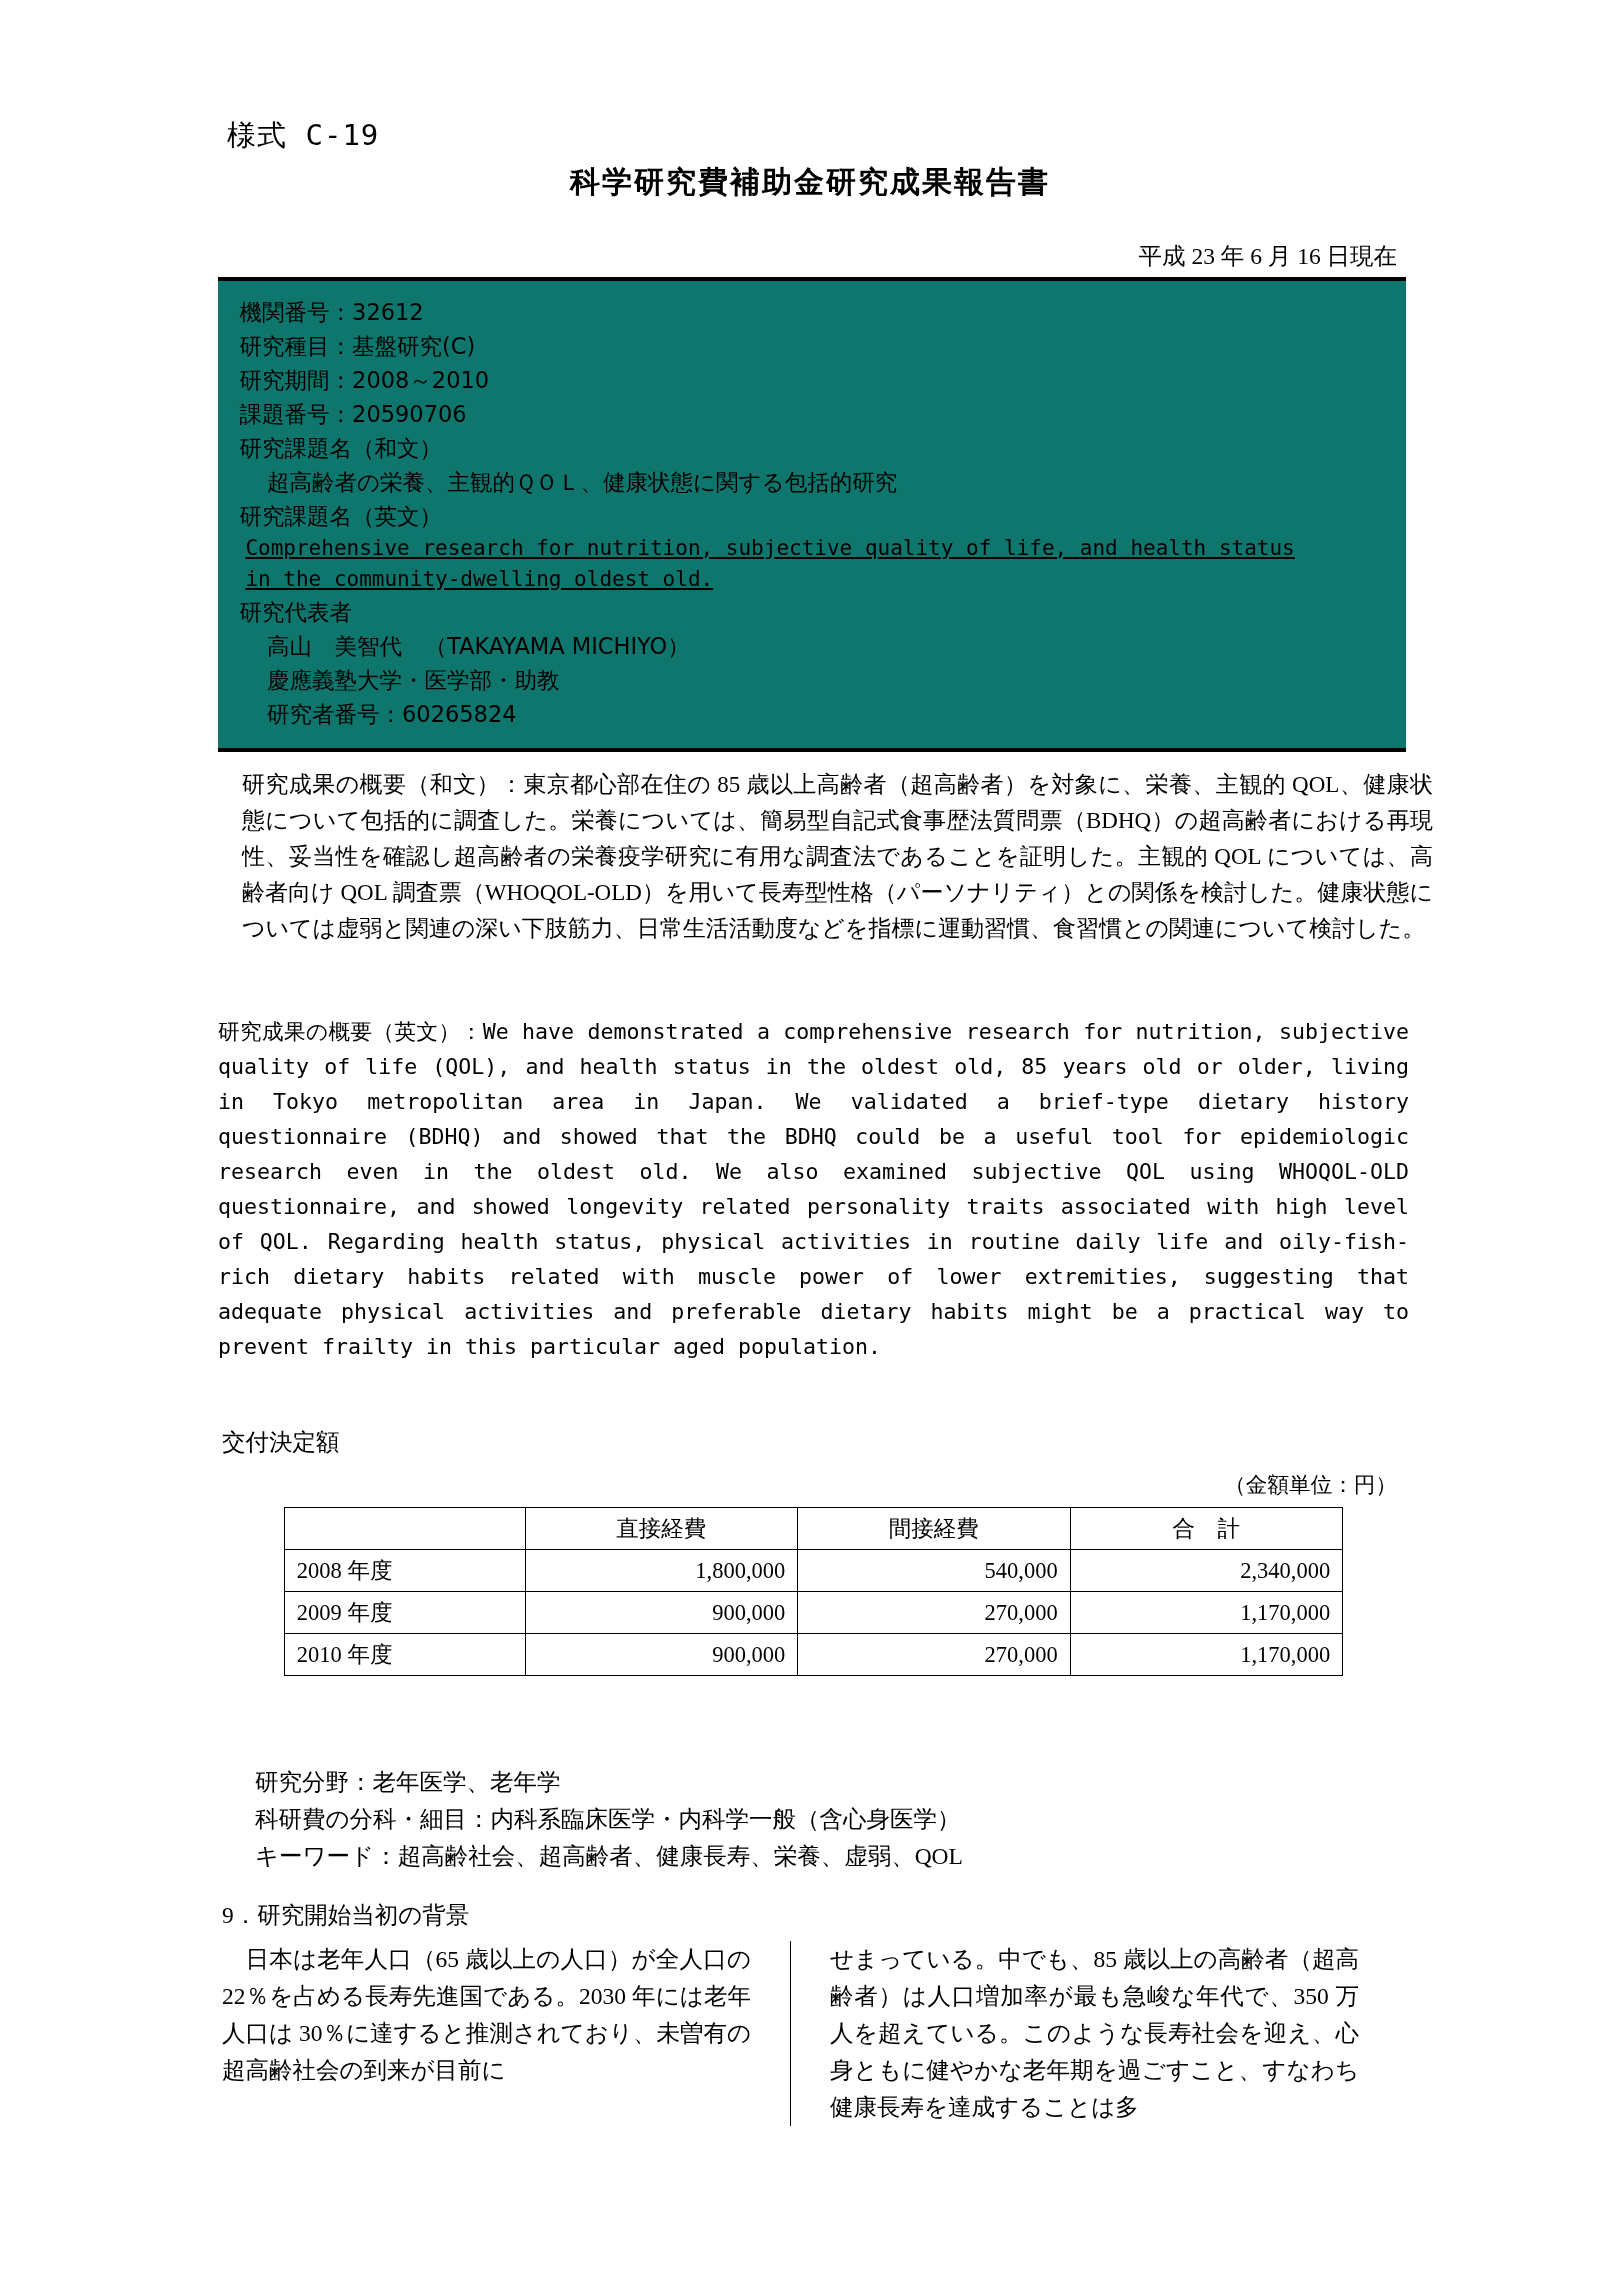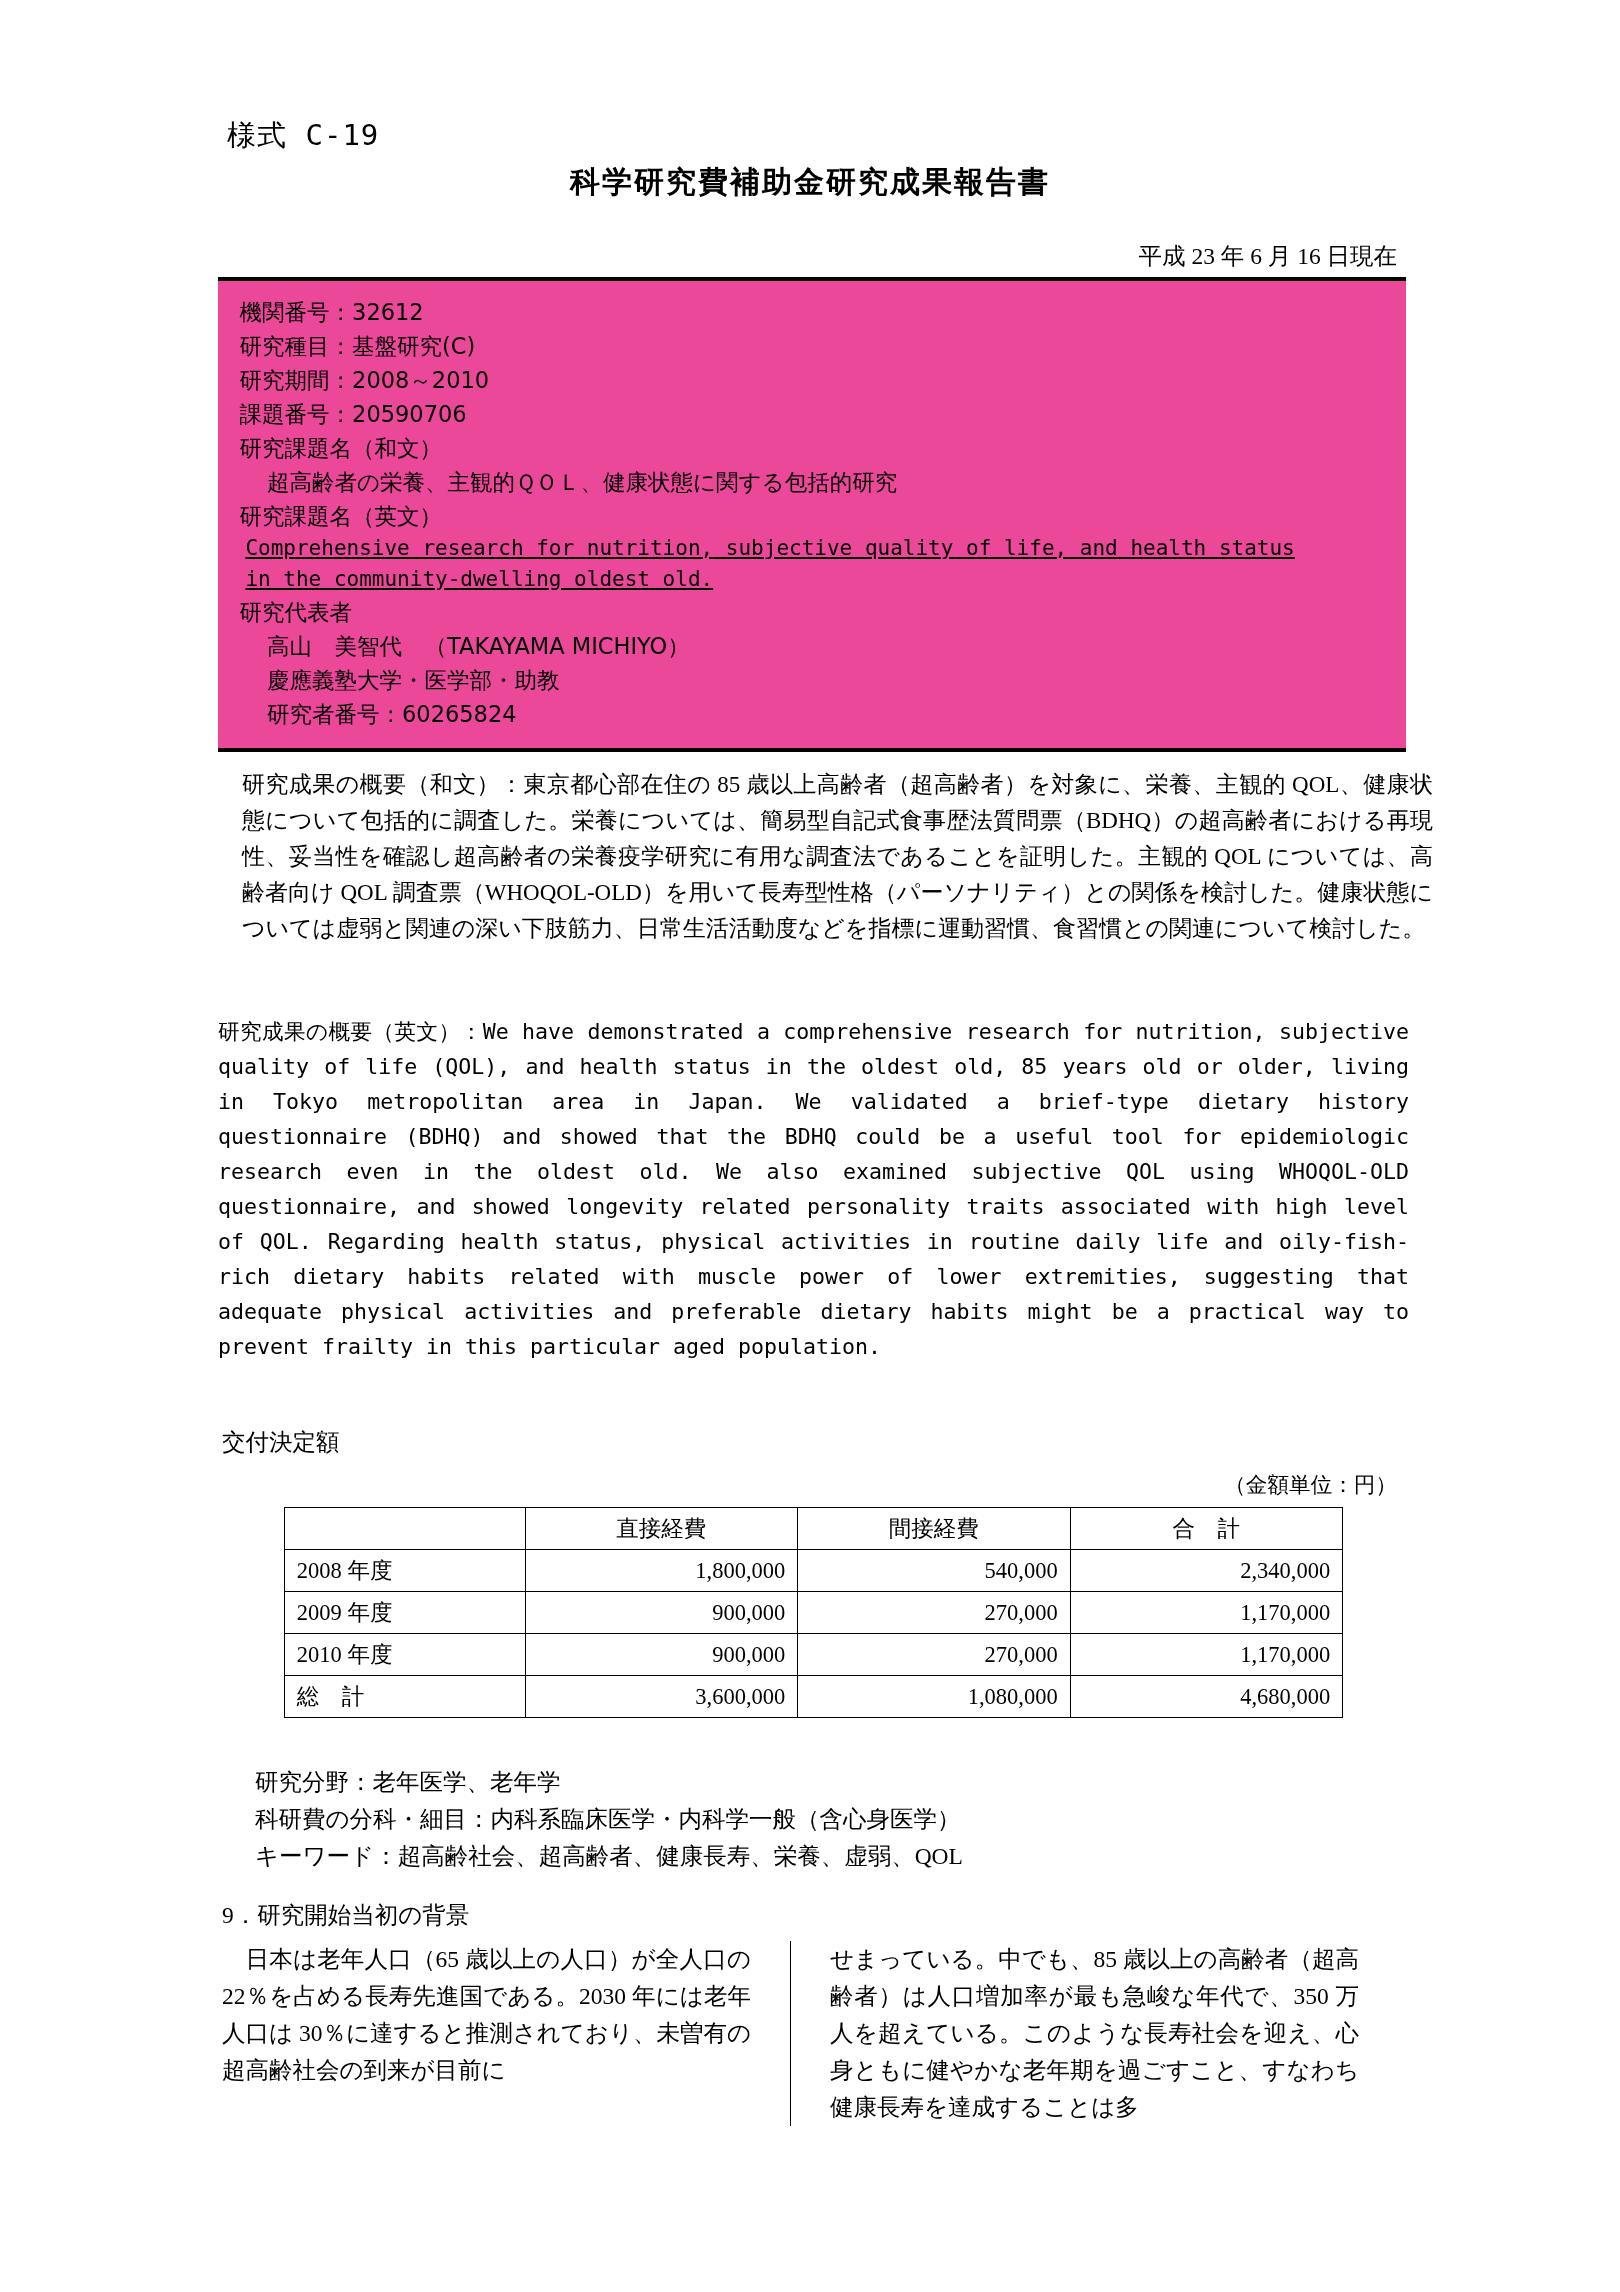--- a/index.html
+++ b/index.html
@@ -46,21 +46,21 @@
     right: 223px;
     top: 240px;
     font-size: 23.5px;
     font-family: "Liberation Serif", serif;
   }
   .green-box {
     position: absolute;
     left: 218px;
     top: 277px;
     width: 1188px;
-    background: #ec4899;
+    background: #0f766e;
     border-top: 4.9px solid #000000;
     border-bottom: 4.9px solid #000000;
     box-sizing: border-box;
     padding: 13.7px 0 17.6px 0;
   }
   .gb-line {
     font-size: 22.5px;
     line-height: 34px;
     padding-left: 21.6px;
     font-family: "DejaVu Sans", sans-serif;
@@ -211,26 +211,20 @@
         <td class="c-num">900,000</td>
         <td class="c-num">270,000</td>
         <td class="c-num">1,170,000</td>
       </tr>
       <tr>
         <td class="c-year">2010 年度</td>
         <td class="c-num">900,000</td>
         <td class="c-num">270,000</td>
         <td class="c-num">1,170,000</td>
       </tr>
-      <tr>
-        <td class="c-year">総　計</td>
-        <td class="c-num">3,600,000</td>
-        <td class="c-num">1,080,000</td>
-        <td class="c-num">4,680,000</td>
-      </tr>
     </tbody>
   </table>
 
   <div class="fields">
     <div>研究分野：老年医学、老年学</div>
     <div>科研費の分科・細目：内科系臨床医学・内科学一般（含心身医学）</div>
     <div>キーワード：超高齢社会、超高齢者、健康長寿、栄養、虚弱、QOL</div>
   </div>
 
   <div class="section-title">9．研究開始当初の背景</div>

